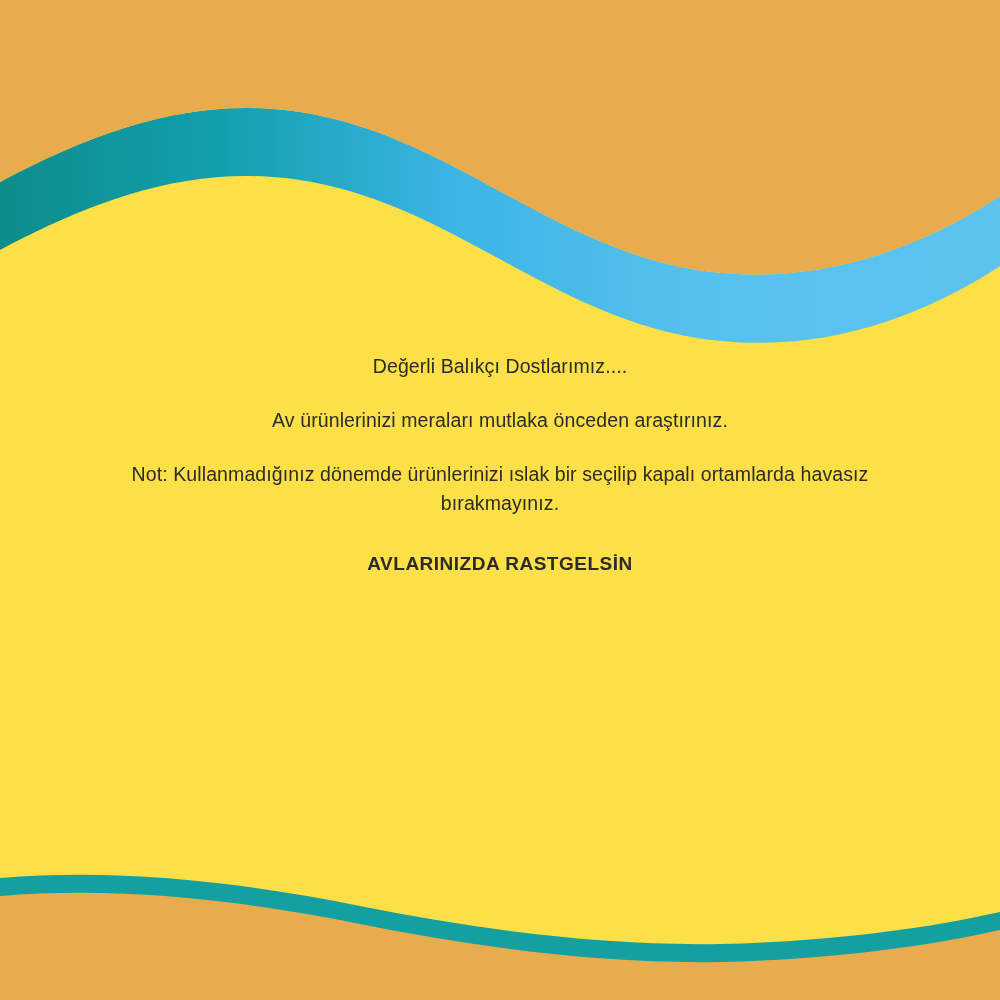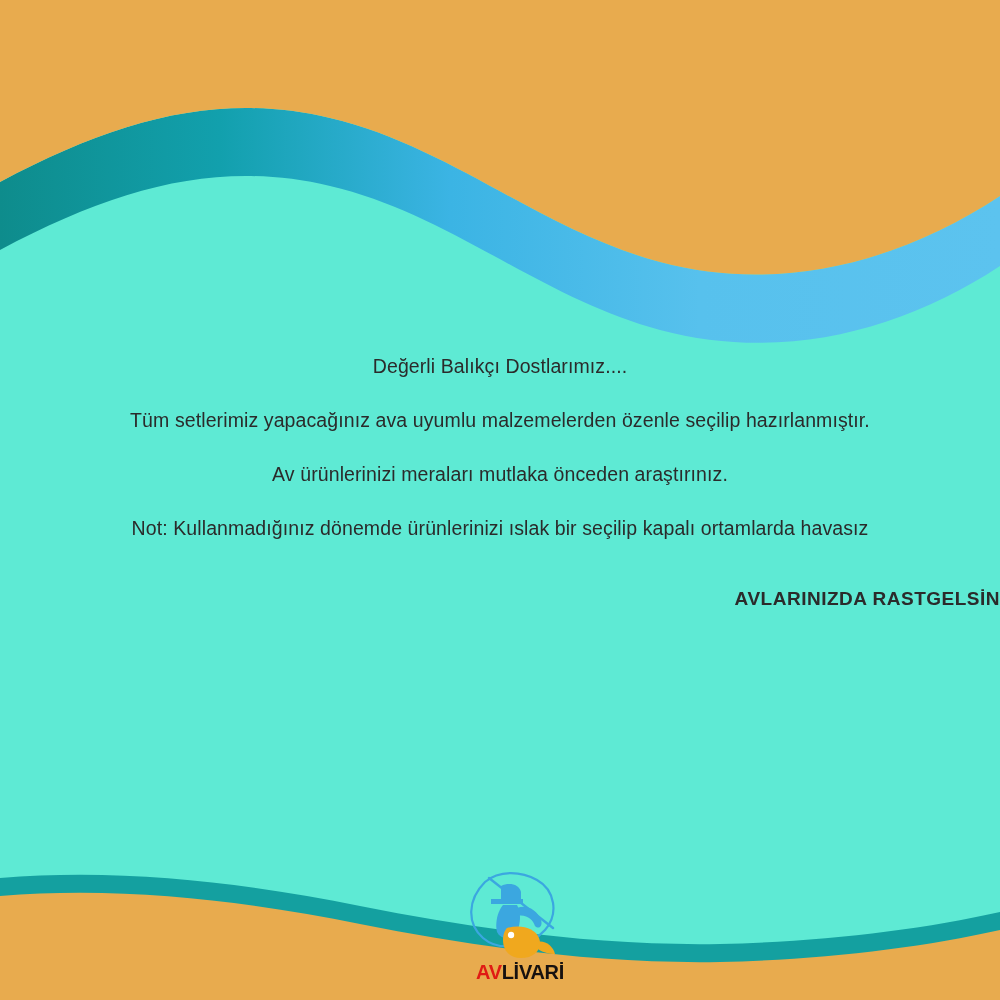--- a/index.html
+++ b/index.html
@@ -7,21 +7,21 @@
     padding: 0;
     background: #ffffff;
   }
   body {
     font-family: "Liberation Sans", sans-serif;
   }
   #poster {
     position: relative;
     width: 1000px;
     height: 1000px;
-    background: #5eead4;
+    background: #fde047;
     overflow: hidden;
   }
   .layer {
     position: absolute;
     left: 0;
     top: 0;
     width: 1000px;
     height: 1000px;
     pointer-events: none;
   }
@@ -41,25 +41,24 @@
     margin: 0 0 25px 0;
   }
   .para:last-child {
     margin-bottom: 0;
   }
   .para .line {
     display: block;
     white-space: nowrap;
   }
   #closing-line {
-    margin-top: 41px;
+    margin-top: 31px;
     font-weight: bold;
     font-size: 19px;
     letter-spacing: 0.5px;
-    text-align: right;
   }
   
   #brand-logo {
     position: absolute;
     left: 455px;
     top: 868px;
     width: 130px;
     height: 126px;
   }
   #brand-wordmark {
@@ -114,72 +113,40 @@
              C540,230 450,146 330,118 C220,92 120,118 0,182 Z"></path>
   </svg>
 
   <div id="message-body">
 
     <div class="para">
       <span class="line">Değerli Balıkçı Dostlarımız....</span>
     </div>
 
 
-    <div class="para">
-      <span class="line">Tüm setlerimiz yapacağınız ava uyumlu malzemelerden özenle seçilip hazırlanmıştır.</span>
-    </div>
 
     <div class="para">
       <span class="line">Av ürünlerinizi meraları mutlaka önceden araştırınız.</span>
     </div>
 
 
     <div class="para">
       <span class="line">Not: Kullanmadığınız dönemde ürünlerinizi ıslak bir seçilip kapalı ortamlarda havasız</span>
+      <span class="line">bırakmayınız.</span>
     </div>
 
     <div class="para" id="closing-line">
       <span class="line">AVLARINIZDA RASTGELSİN</span>
     </div>
   </div>
 
   <svg class="layer" viewBox="0 0 1000 1000" preserveAspectRatio="none">
 
     <path fill="#14a0a0" d="M0,878 C120,868 240,882 360,906 C480,930 600,946 720,944
              C820,942 920,930 1000,912 L1000,962 C920,980 820,992 720,994
              C600,996 480,980 360,956 C240,932 120,918 0,928 Z"></path>
 
     <path fill="#e8ab4e" d="M0,896 C120,886 240,900 360,924 C480,948 600,964 720,962
              C820,960 920,948 1000,930 L1000,1000 L0,1000 Z"></path>
   </svg>
 
-  <div id="brand-logo">
-    <svg width="130" height="94" viewBox="0 0 130 94">
-
-      <path fill="none" stroke="#3ba7e0" stroke-width="2.2" d="M30,14 C12,32 12,56 28,70 C44,84 74,80 90,62
-               C104,46 100,22 82,12 C66,3 44,2 30,14 Z"></path>
-
-      <line x1="34" y1="10" x2="98" y2="60" stroke="#3ba7e0" stroke-width="2.4" stroke-linecap="round"></line>
-
-      <path fill="#3ba7e0" d="M36,31 L68,31 L68,36 L36,36 Z"></path>
-
-      <path fill="#3ba7e0" d="M46,18 C54,14 64,16 66,24 L66,31 L46,31 Z"></path>
-
-      <path fill="#3ba7e0" d="M48,37 L62,37 C66,44 66,54 62,64 C56,72 46,72 42,64
-               C40,56 42,44 48,37 Z"></path>
-
-      <path fill="#3ba7e0" d="M62,40 C72,36 82,42 86,52 C88,58 84,62 80,58
-               C78,52 72,46 62,48 Z"></path>
-
-      <path fill="#f0a81e" d="M52,60 C66,56 80,60 84,70 C88,80 80,90 66,90
-               C54,90 48,82 48,72 C48,66 50,62 52,60 Z"></path>
-
-      <path fill="#f0a81e" d="M82,74 C90,72 98,78 100,86 C94,86 86,84 82,80 Z"></path>
-
-      <circle cx="56" cy="67" r="3.2" fill="#ffffff"></circle>
-    </svg>
-
-    <div id="brand-wordmark">
-      <span class="av">AV</span><span class="livari">LİVARİ</span>
-    </div>
-  </div>
 
 </div>
 
 </body></html>

